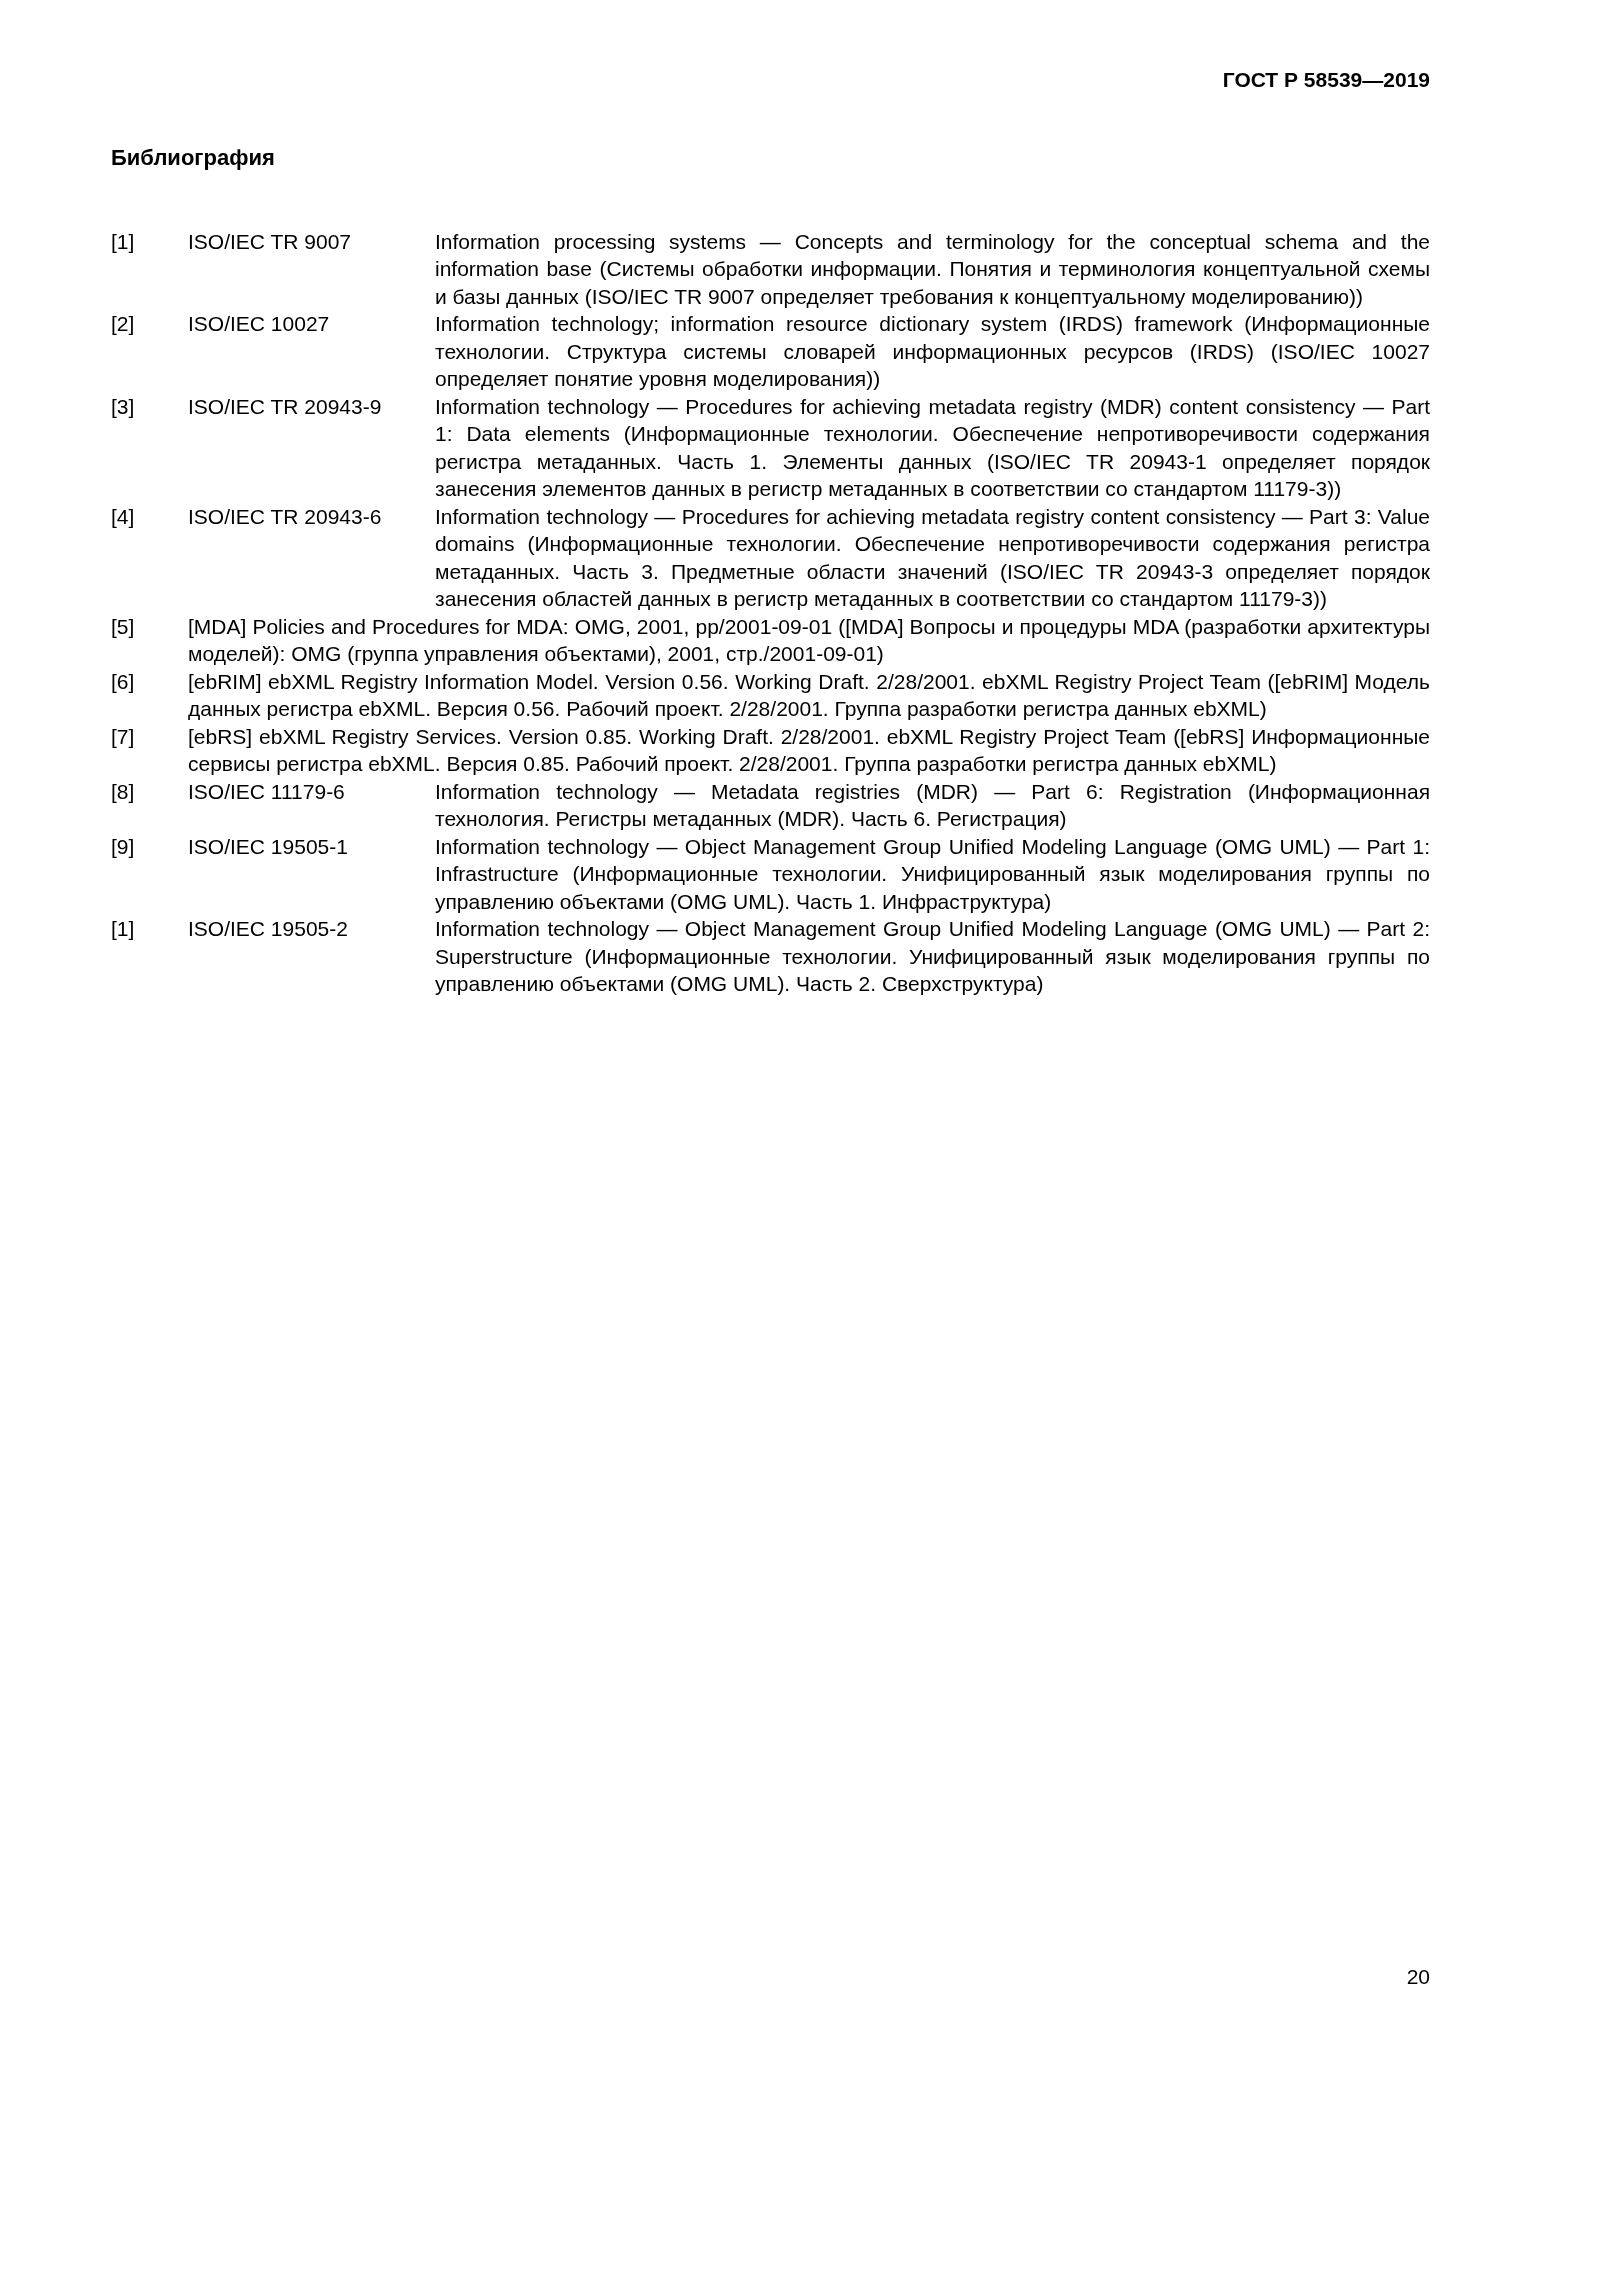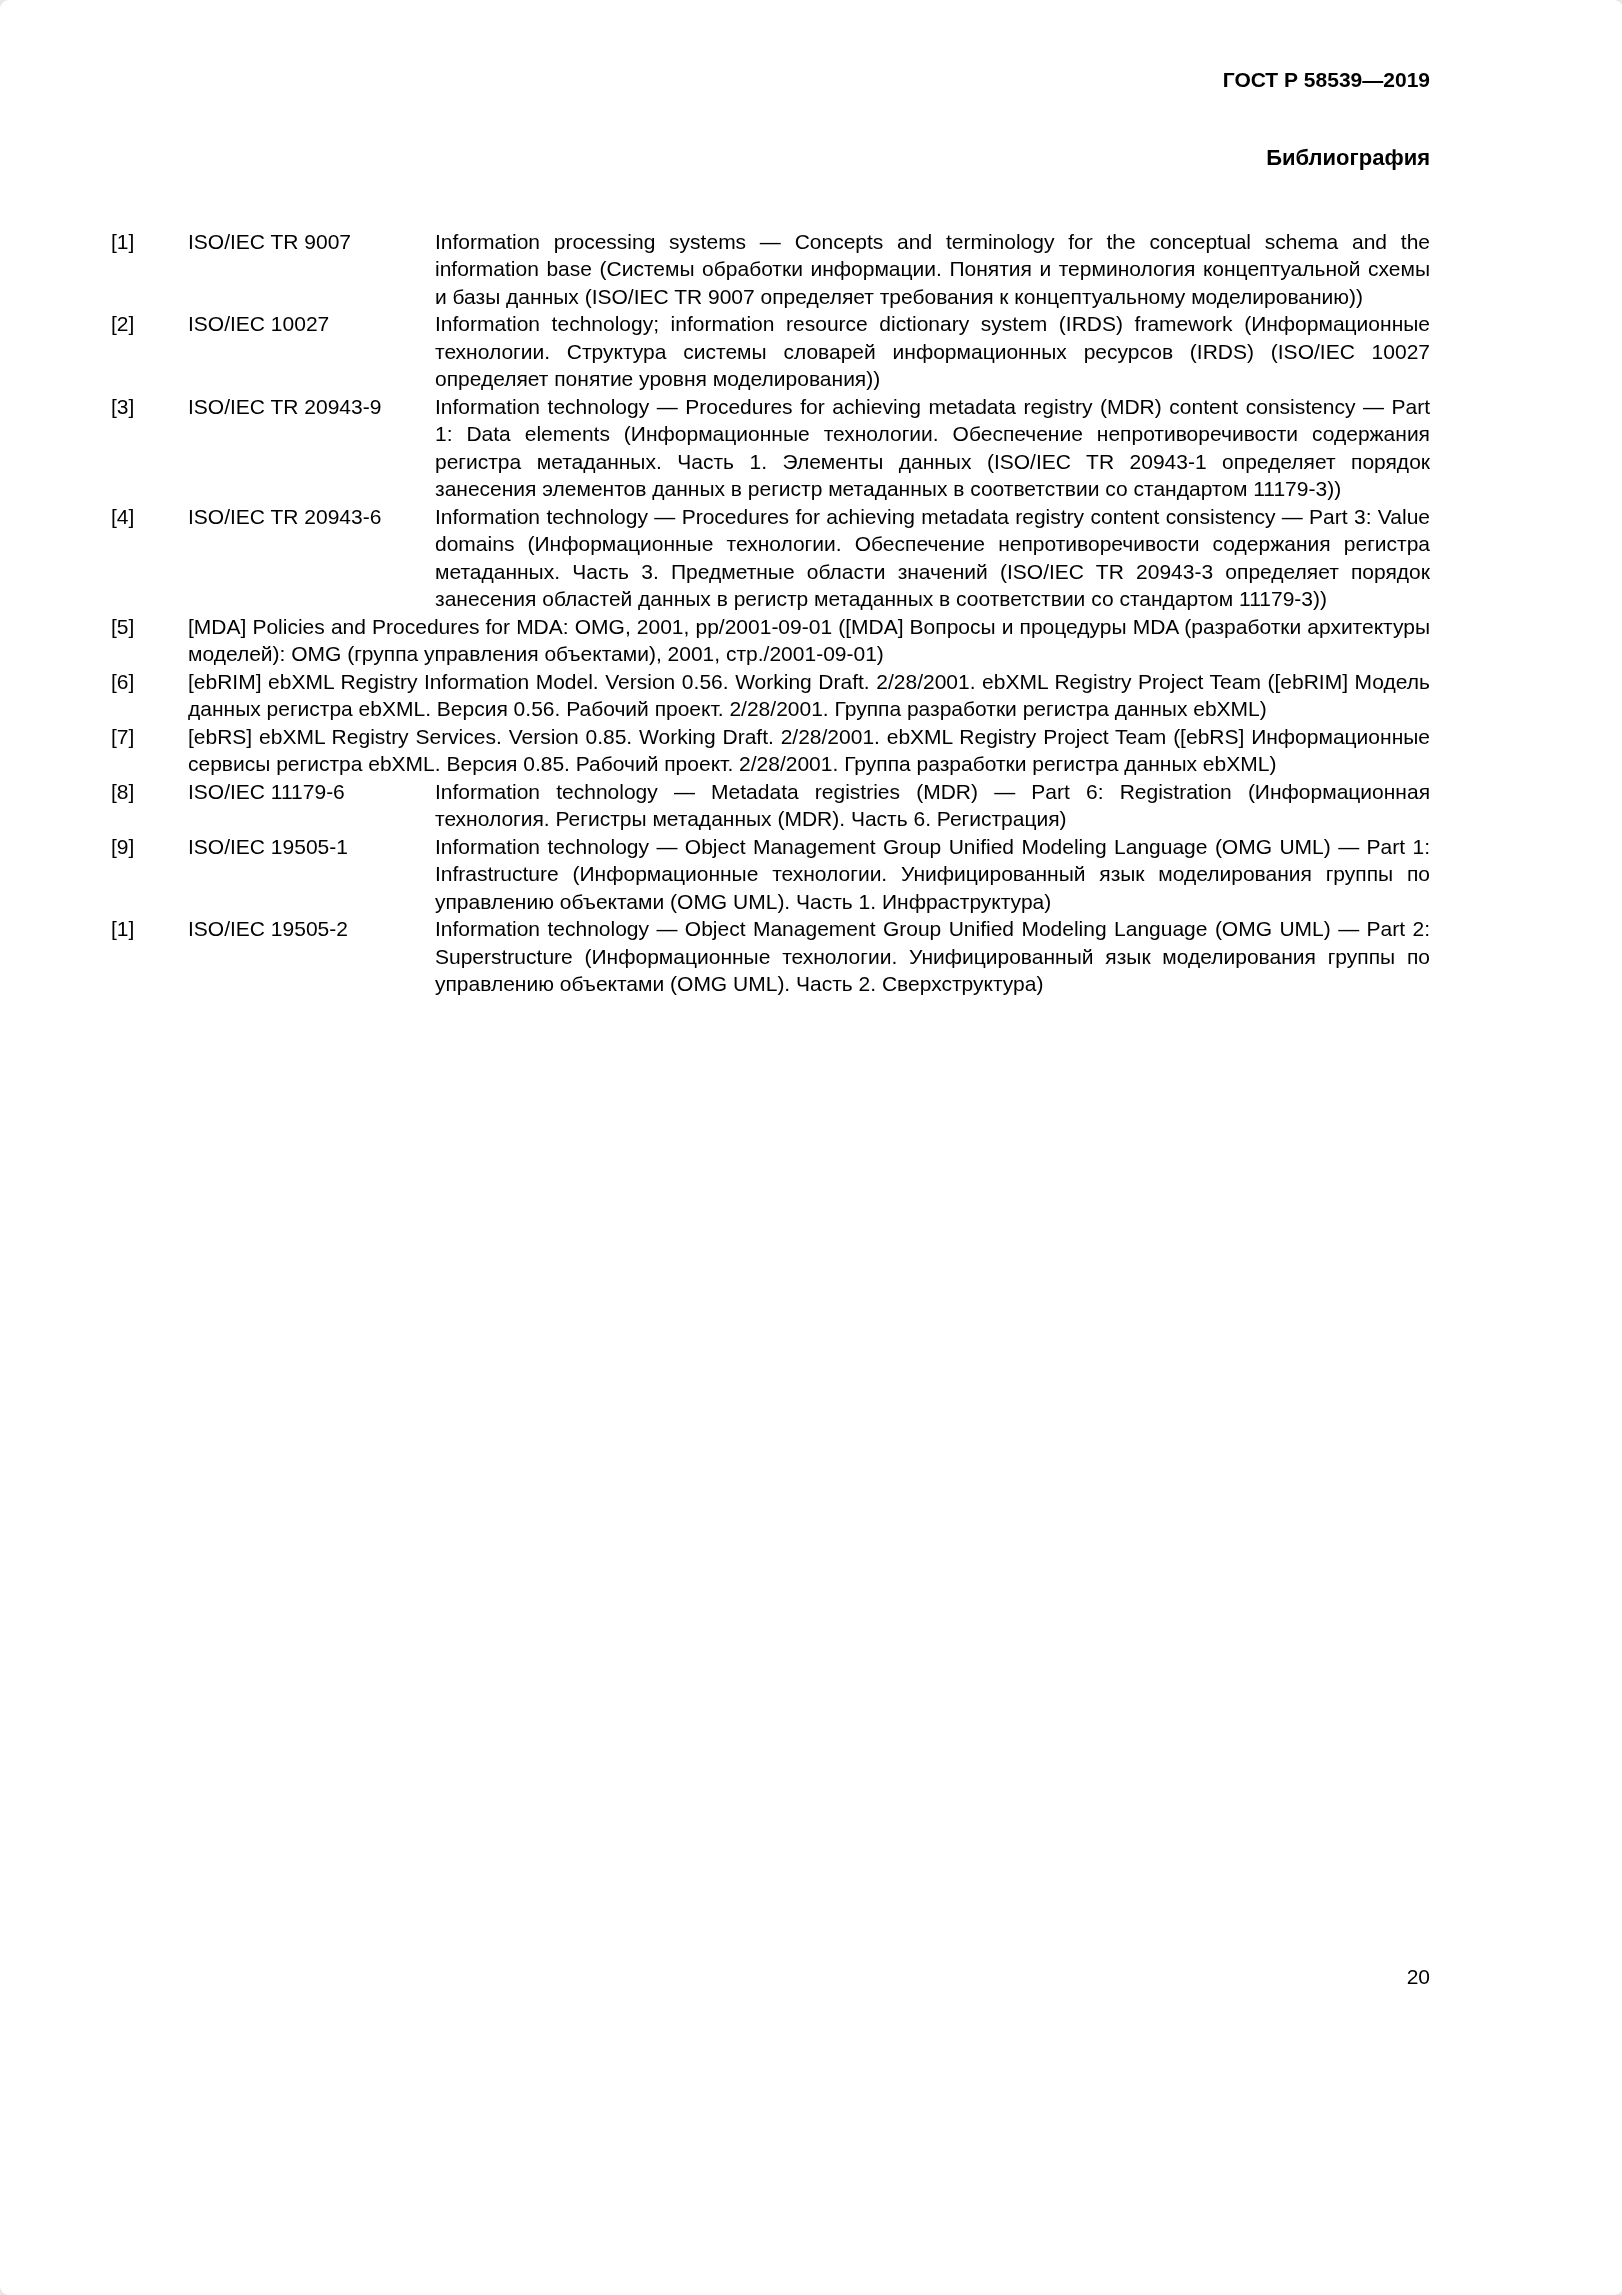--- a/index.html
+++ b/index.html
@@ -8,38 +8,37 @@
     width: 1623px;
     height: 2295px;
     position: relative;
     font-family: "Liberation Sans", sans-serif;
     color: #000;
   }
   .page {
     position: absolute;
     inset: 0;
     background: #ffffff;
-    border-radius: 9px;
   }
   .content {
     position: absolute;
     left: 111px;
     top: 0;
     width: 1319px;
   }
   .doc-code {
     margin-top: 67px;
     text-align: right;
     font-weight: bold;
     font-size: 21px;
     line-height: 26px;
   }
   .title {
     margin-top: 51px;
-    text-align: right;
+    text-align: left;
     font-weight: bold;
     font-size: 22px;
     line-height: 27.5px;
   }
   .ref-list {
     margin-top: 56px;
   }
   .ref-row {
     display: grid;
     grid-template-columns: 77px 247px 1fr;

